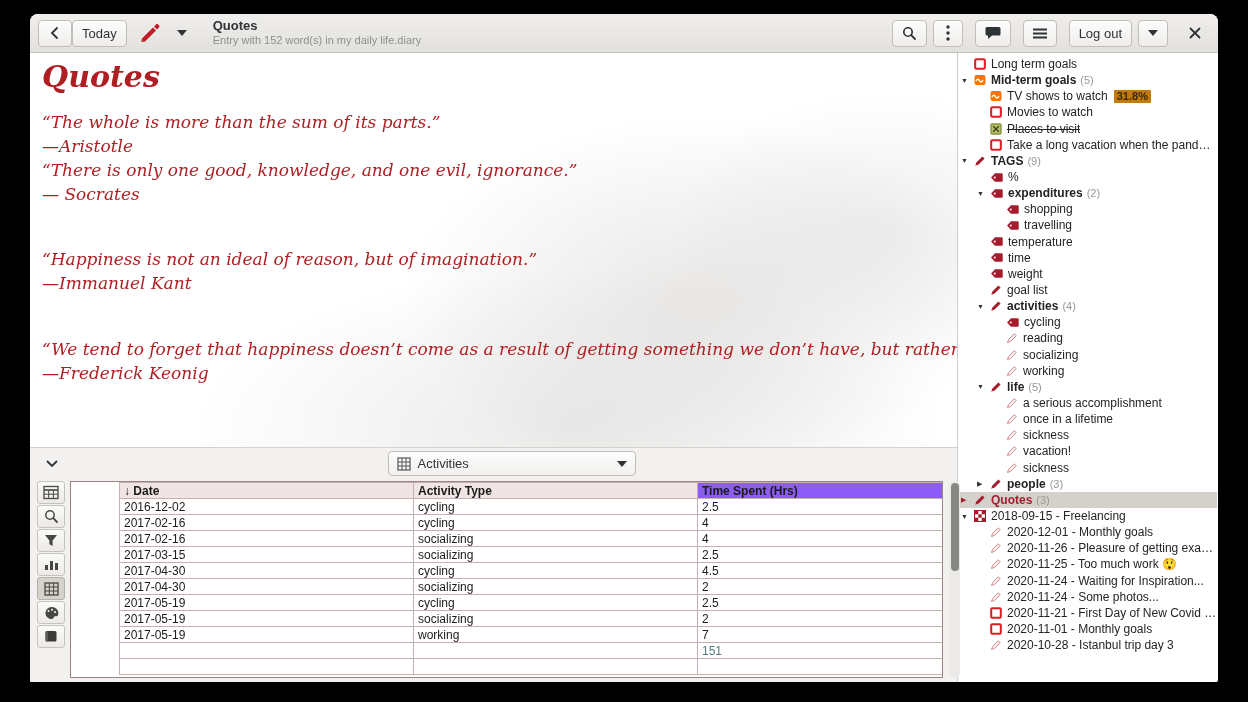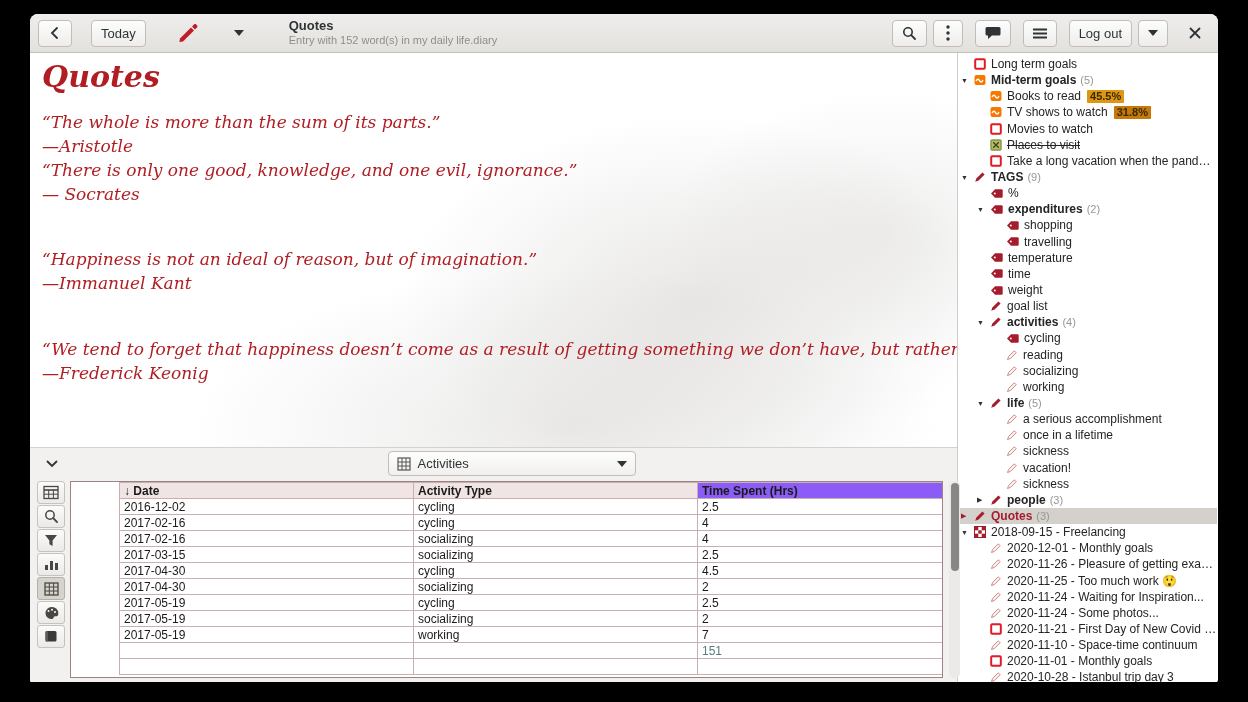--- a/index.html
+++ b/index.html
@@ -1,19 +1,19 @@
 <!DOCTYPE html>
 <html><head>
 <meta charset="utf-8">
 <style>
   html,body{margin:0;padding:0;}
   body{width:1248px;height:702px;background:#000;position:relative;font-family:"Liberation Sans",sans-serif;overflow:hidden;}
   .window{position:absolute;left:30px;top:14px;width:1188px;height:668px;background:#fff;border-radius:8px 8px 2px 2px;overflow:hidden;box-shadow:0 3px 14px rgba(0,0,0,.65);}
   
-  .headerbar{height:39px;background:linear-gradient(#efeeec,#e3e1de);border-bottom:1px solid #c3bfba;display:flex;align-items:center;padding:0 8px;gap:19px;box-sizing:border-box;}
+  .headerbar{height:39px;background:linear-gradient(#efeeec,#e3e1de);border-bottom:1px solid #c3bfba;display:flex;align-items:center;padding:0 8px;gap:0;box-sizing:border-box;}
   .hbtn{height:27px;min-width:30px;border:1px solid #c2bdb6;border-radius:4px;background:linear-gradient(#fdfdfd,#eeedeb);display:flex;align-items:center;justify-content:center;padding:0 9px;font-size:13px;color:#2e3436;box-sizing:border-box;}
   .hbtn.flat{border:none;background:transparent;padding:0 5px;}
   .title-box{margin-left:16px;line-height:1.15;}
   .title-box .t{font-size:13px;font-weight:bold;color:#2e3436;}
   .title-box .s{font-size:11px;color:#8e8e8a;}
   .hright{margin-left:auto;display:flex;align-items:center;gap:6px;}
   .gap-l{margin-left:6px;}
   svg{display:block;}
   
   .content{display:flex;height:629px;}
@@ -357,31 +357,20 @@
           <span class="tcount">(5)</span>
         </div>
         <div class="trow d1">
           <span class="arrow"></span>
           <span class="ticon">
             <svg width="12" height="12" viewBox="0 0 12 12">
               <rect x="0.5" y="1" width="11" height="10" rx="2" fill="#f57900"></rect>
               <path d="M2.3 6.6 q1.6 -2.8 3.2 0 q1.6 2.8 3.2 0" stroke="#fff" stroke-width="1.4" fill="none" stroke-linecap="round"></path>
             </svg>
           </span>
-          <span class="tlabel">Books to read</span>
-          <span class="tbadge" style="background: rgb(221, 151, 18);">45.5%</span>
-        </div>
-        <div class="trow d1">
-          <span class="arrow"></span>
-          <span class="ticon">
-            <svg width="12" height="12" viewBox="0 0 12 12">
-              <rect x="0.5" y="1" width="11" height="10" rx="2" fill="#f57900"></rect>
-              <path d="M2.3 6.6 q1.6 -2.8 3.2 0 q1.6 2.8 3.2 0" stroke="#fff" stroke-width="1.4" fill="none" stroke-linecap="round"></path>
-            </svg>
-          </span>
           <span class="tlabel">TV shows to watch</span>
           <span class="tbadge" style="background: rgb(196, 121, 10);">31.8%</span>
         </div>
         <div class="trow d1">
           <span class="arrow"></span>
           <span class="ticon">
             <svg width="12" height="12" viewBox="0 0 12 12">
               <rect x="1.2" y="1.2" width="9.6" height="9.6" rx="1" fill="#fff" stroke="#e01b24" stroke-width="2"></rect>
             </svg>
           </span>
@@ -683,29 +672,20 @@
             <svg width="12" height="12" viewBox="0 0 12 12">
               <rect x="1.2" y="1.2" width="9.6" height="9.6" rx="1" fill="#fff" stroke="#e01b24" stroke-width="2"></rect>
             </svg>
           </span>
           <span class="tlabel">2020-11-21 -  First Day of New Covid Restricti...</span>
         </div>
         <div class="trow d1">
           <span class="arrow"></span>
           <span class="ticon">
             <svg width="12" height="12" viewBox="0 0 12 12">
-              <path d="M1.5 10.5 L2.6 7.5 L8.3 1.8 L10.2 3.7 L4.5 9.4 Z" fill="#fdf3f3" stroke="#cc8888" stroke-width="1"></path>
-            </svg>
-          </span>
-          <span class="tlabel">2020-11-10 -  Space-time continuum</span>
-        </div>
-        <div class="trow d1">
-          <span class="arrow"></span>
-          <span class="ticon">
-            <svg width="12" height="12" viewBox="0 0 12 12">
               <rect x="1.2" y="1.2" width="9.6" height="9.6" rx="1" fill="#fff" stroke="#e01b24" stroke-width="2"></rect>
             </svg>
           </span>
           <span class="tlabel">2020-11-01 -  Monthly goals</span>
         </div>
         <div class="trow d1">
           <span class="arrow"></span>
           <span class="ticon">
             <svg width="12" height="12" viewBox="0 0 12 12">
               <path d="M1.5 10.5 L2.6 7.5 L8.3 1.8 L10.2 3.7 L4.5 9.4 Z" fill="#fdf3f3" stroke="#cc8888" stroke-width="1"></path>

